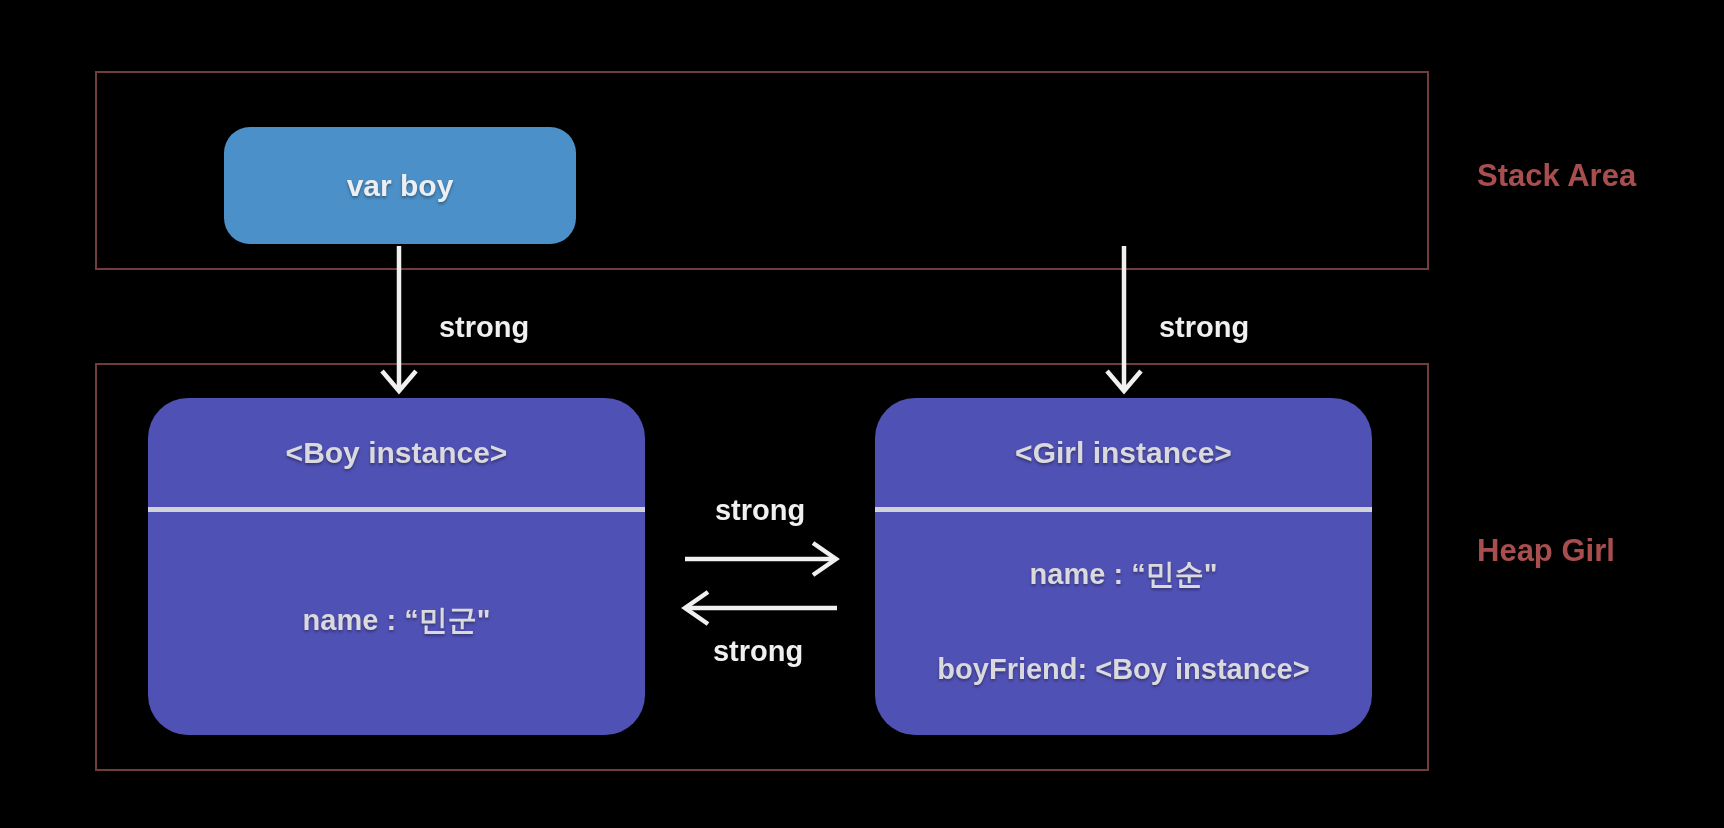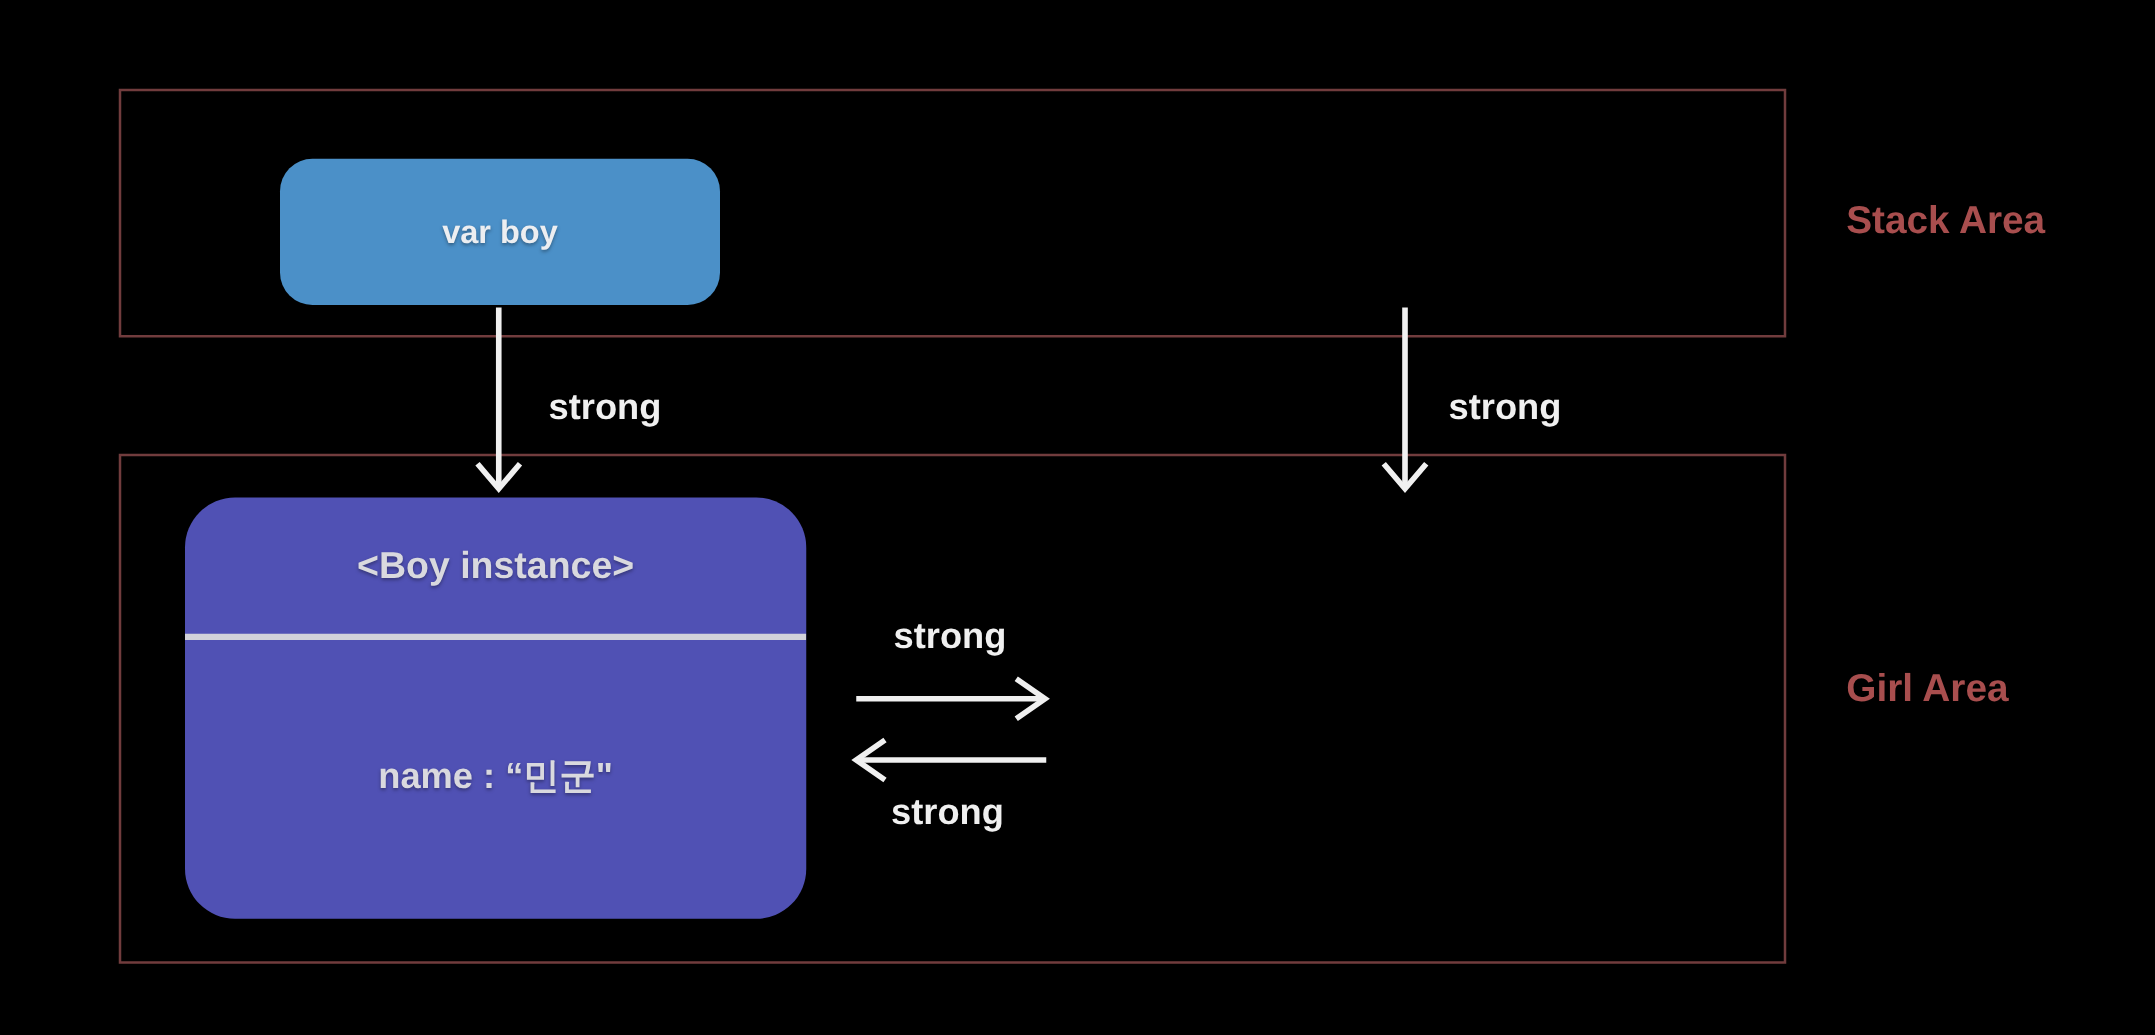--- a/index.html
+++ b/index.html
@@ -37,21 +37,21 @@
     white-space: nowrap;
   }
   .area-label.stack { left: 1477px; top: 176px; text-align: center; }
   .area-label.heap  { left: 1477px; top: 551px; }
   .var-box {
     position: absolute;
     top: 127px; width: 352px; height: 117px;
     background: var(--var-fill);
     border-radius: 26px;
     display: flex; align-items: center; justify-content: center;
-    color: #eceef1; font-size: 26px; font-weight: 700;
+    color: #eceef1; font-size: 30px; font-weight: 700;
     text-shadow: 0 2px 3px rgba(0,0,0,0.35);
   }
   .var-box.boy  { left: 224px; }
   .var-box.girl { left: 950px; }
   .instance-box {
     position: absolute;
     top: 398px; width: 497px; height: 337px;
     background: var(--instance-fill);
     border-radius: 40px;
     display: flex; flex-direction: column;
@@ -102,34 +102,42 @@
 </style>
 </head>
 <body>
 
 <div class="canvas">
 
   <div class="area stack"></div>
   <div class="area-label stack">Stack Area</div>
 
   <div class="area heap"></div>
-  <div class="area-label heap">Girl Area</div>
+  <div class="area-label heap">Heap Girl</div>
 
   <div class="var-box boy">
     <span>var boy</span>
   </div>
 
   <div class="instance-box boy">
     <div class="instance-header">&lt;Boy instance&gt;</div>
     <div class="instance-divider"></div>
     <div class="instance-body">
       <div class="instance-field">name : “민군"</div>
     </div>
   </div>
 
+  <div class="instance-box girl">
+    <div class="instance-header">&lt;Girl instance&gt;</div>
+    <div class="instance-divider"></div>
+    <div class="instance-body">
+      <div class="instance-field">name : “민순"</div>
+      <div class="instance-field">boyFriend: &lt;Boy instance&gt;</div>
+    </div>
+  </div>
 
   <svg class="arrows" viewBox="0 0 1724 828" xmlns="http://www.w3.org/2000/svg">
     <g>
       <line x1="399" y1="246" x2="399" y2="389"></line>
       <polyline points="382,371 399,391 416,371"></polyline>
     </g>
     <g>
       <line x1="1124" y1="246" x2="1124" y2="389"></line>
       <polyline points="1107,371 1124,391 1141,371"></polyline>
     </g>

